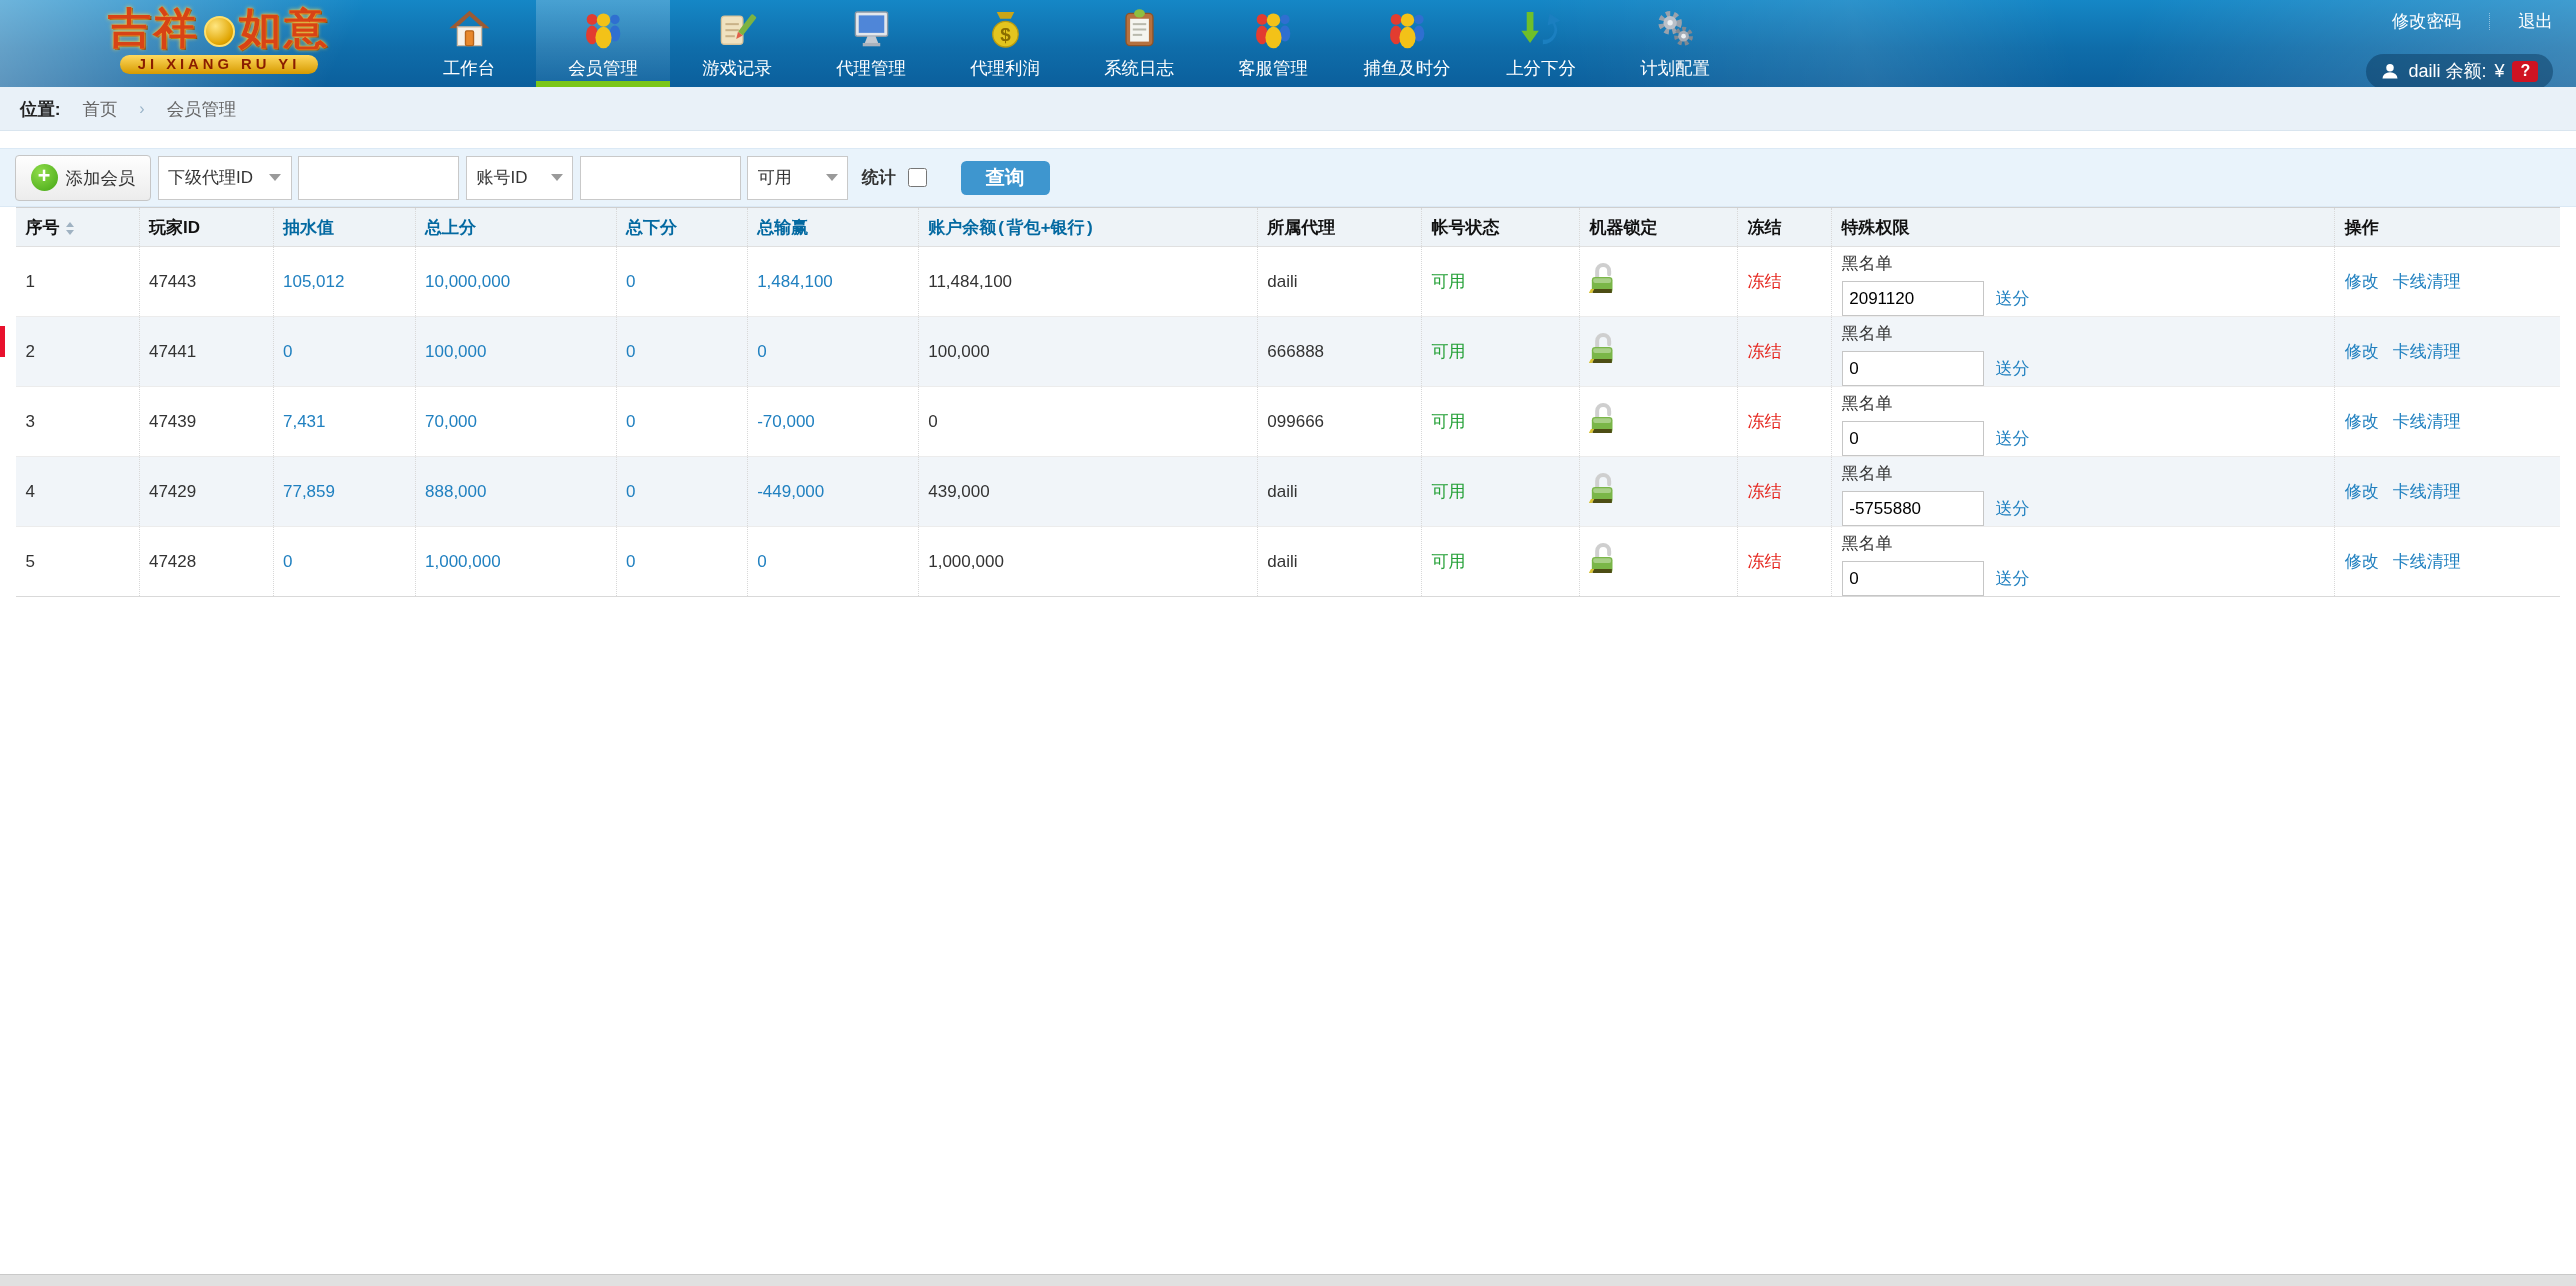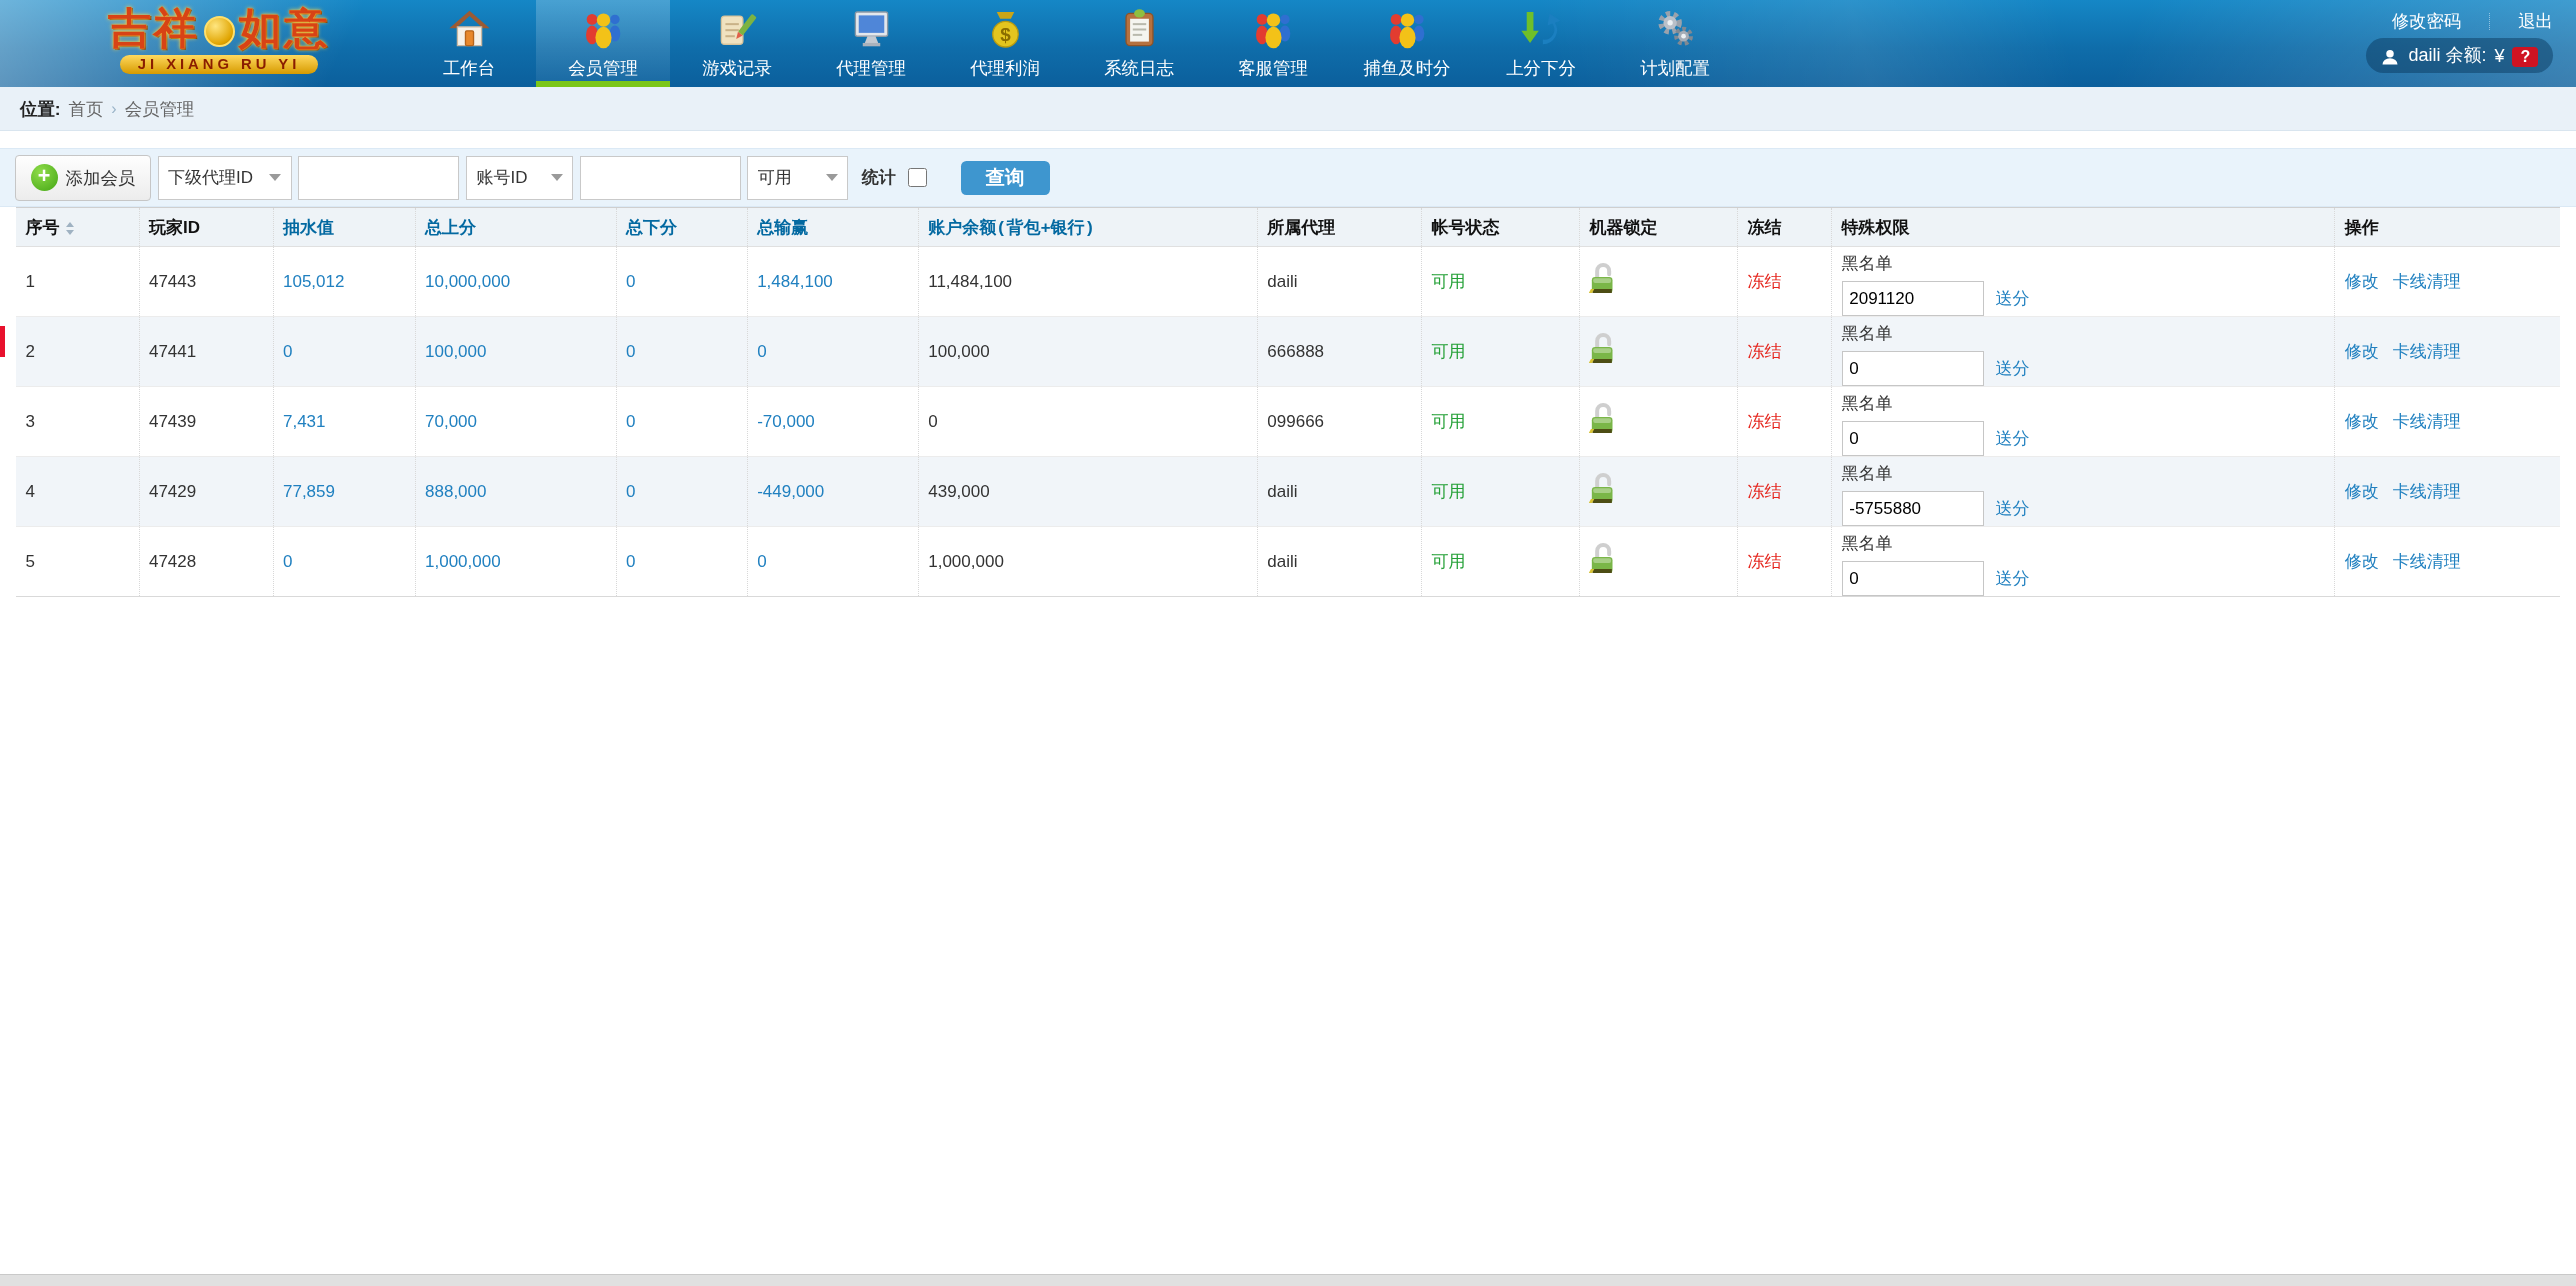--- a/index.html
+++ b/index.html
@@ -24,27 +24,27 @@
     font-size:14.8px; letter-spacing:4px; }
   .nav-items { position:absolute; left:402px; top:0; height:87px; display:flex; z-index:2; }
   .nav-item { width:134px; height:87px; display:flex; flex-direction:column; align-items:center;
     justify-content:flex-start; padding-top:8px; gap:5.4px; color:#fff; font-size:17.4px; cursor:pointer; position:relative; }
   .nav-item svg { width:43px; height:43px; }
   .nav-item.active { background:linear-gradient(180deg, rgba(255,255,255,.22), rgba(255,255,255,.05)); }
   .nav-item.active::after { content:""; position:absolute; left:0; right:0; bottom:0; height:6px; background:#7bc618; }
   .top-links { position:absolute; right:23px; top:9.4px; z-index:3; color:#fff; font-size:17.4px; display:flex; align-items:center; gap:28px; }
   .top-links .sep { opacity:.6; border-left:1.3px dotted #cfe6f5; height:17.4px; }
   .top-links a { color:#fff; text-decoration:none; }
-  .user-pill { position:absolute; right:23px; top:38px; z-index:3; display:flex; align-items:flex-end; gap:8px;
+  .user-pill { position:absolute; right:23px; top:54px; z-index:3; display:flex; align-items:center; gap:8px;
     background:rgba(6,52,86,.45); border-radius:23px; padding:5.4px 14.8px; color:#fff; font-size:18px; }
   .badge { background:#cf1322; color:#fff; border-radius:4px; padding:1.3px 8px; font-size:16px; font-weight:bold; }
 
   
   .breadcrumb { height:44px; background:#e9f1f8; border-bottom:1.3px solid #d9e5ef;
-    display:flex; align-items:center; padding-left:20px; font-size:17.4px; color:#666; gap:8px; }
+    display:flex; align-items:center; padding-left:20px; font-size:17.4px; color:#666; gap:22px; }
   .breadcrumb .loc { font-weight:bold; color:#222; }
   .breadcrumb a { color:#666; text-decoration:none; }
   .breadcrumb .bsep { color:#9ab4c8; font-size:16px; }
 
   
   .main { position:relative; height:1140px; }
   .toolbar { margin-top:17.4px; height:59px; background:#e9f3fb; border-top:0.7px solid #dbe9f5;
     border-bottom:0.7px solid #dbe9f5; display:flex; align-items:center; padding-left:14.8px; gap:6.7px; }
   .btn-add { display:inline-flex; align-items:center; gap:8px; height:46px; padding:0 14.8px;
     background:linear-gradient(180deg,#fefefe,#ececec); border:0.7px solid #c6c6c6; border-radius:4px;

